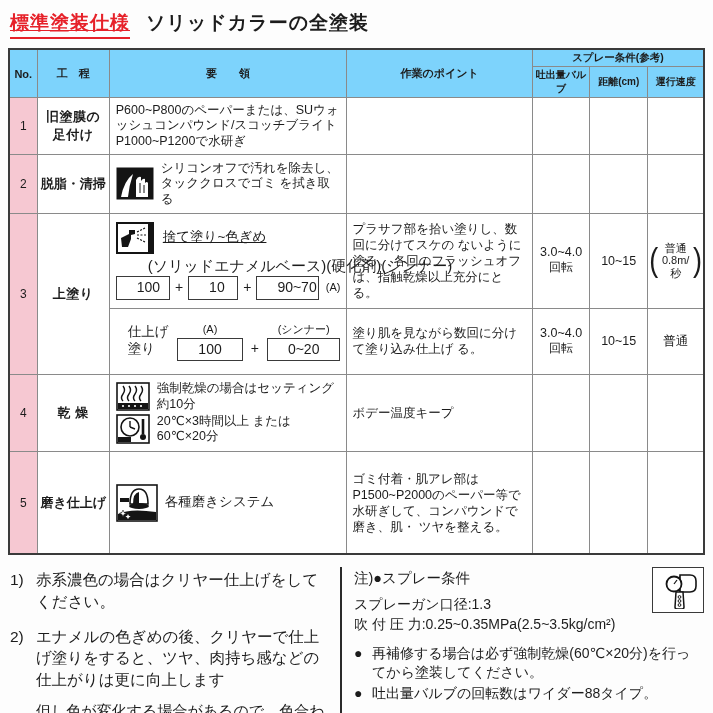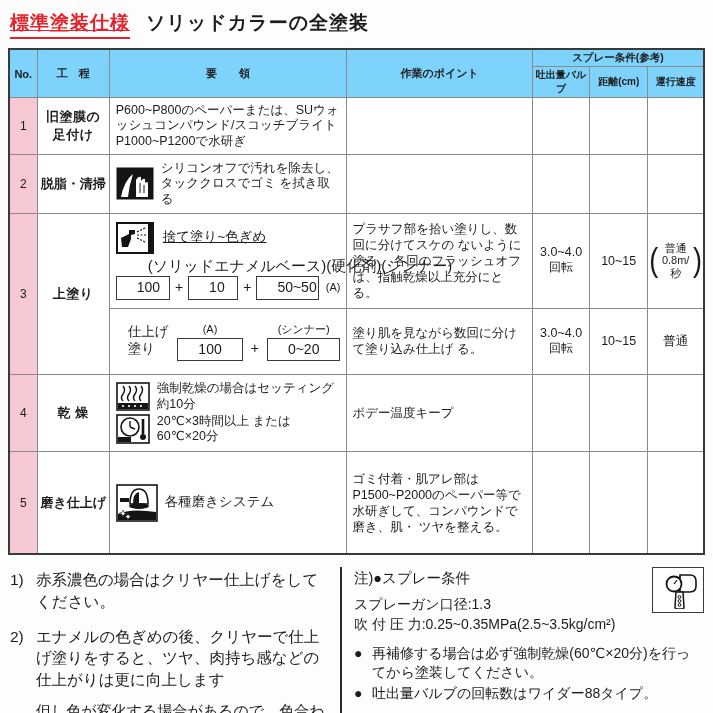--- a/index.html
+++ b/index.html
@@ -153,21 +153,21 @@
         <div class="rlabels">
           <span>(ソリッドエナメルベース)</span>
           <span>(硬化剤)</span>
           <span>(シンナー)</span>
         </div>
         <div class="ratio-row">
           <span class="rbox">100</span>
           <span class="plus">+</span>
           <span class="rbox small">10</span>
           <span class="plus">+</span>
-          <span class="rbox">50~50</span>
+          <span class="rbox">90~70</span>
           <span class="suffix">(A)</span>
         </div>
       </td>
       <td class="points-cell">プラサフ部を拾い塗りし、数回に分けてスケの ないように塗る。 各回のフラッシュオフは、指触乾燥以上充分にとる。</td>
       <td class="spray-cell">
         <span>3.0~4.0</span>
         <span class="valve2">回転</span>
       </td>
       <td class="spray-cell">10~15</td>
       <td class="spray-cell">

